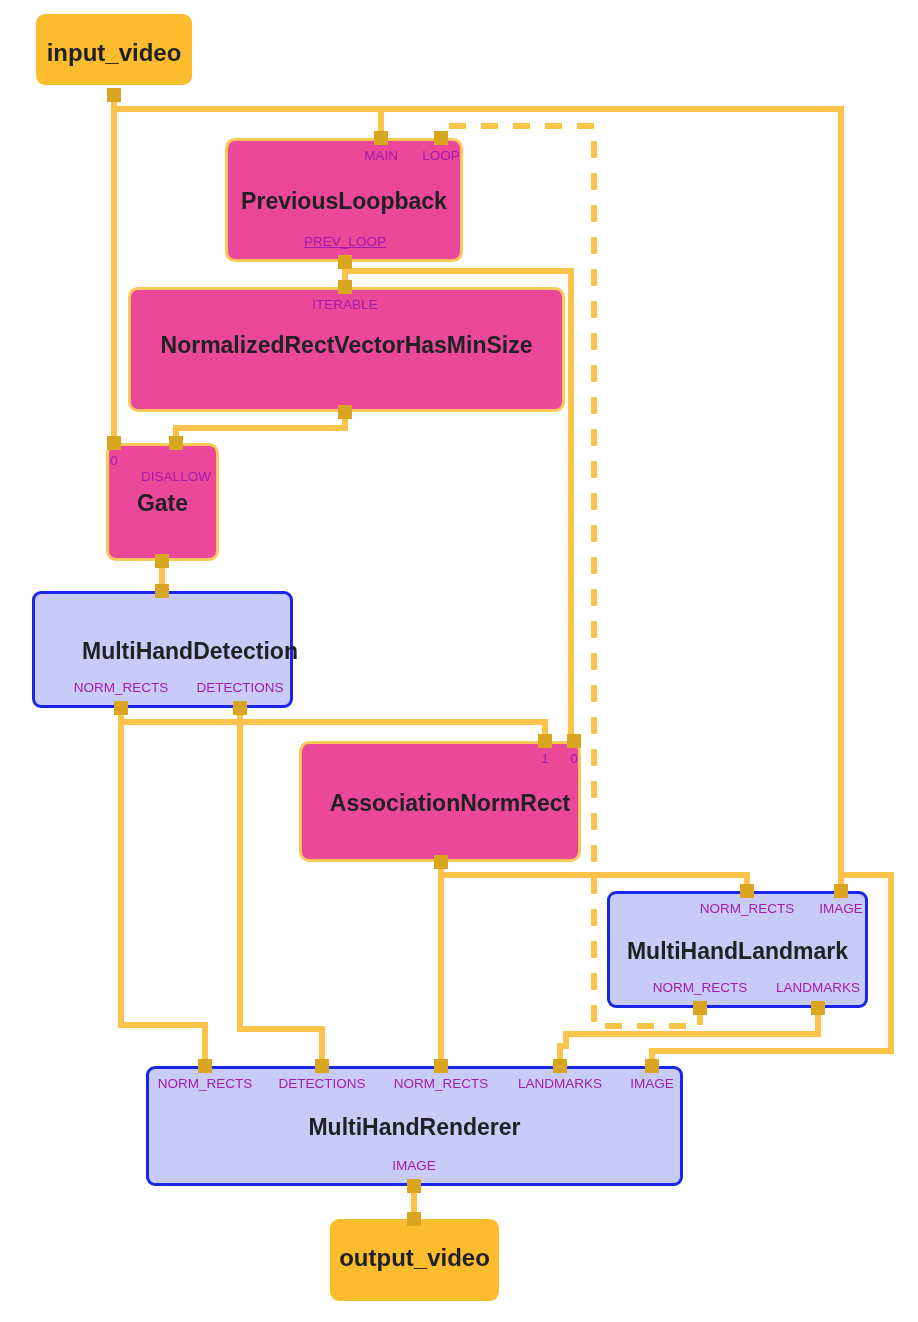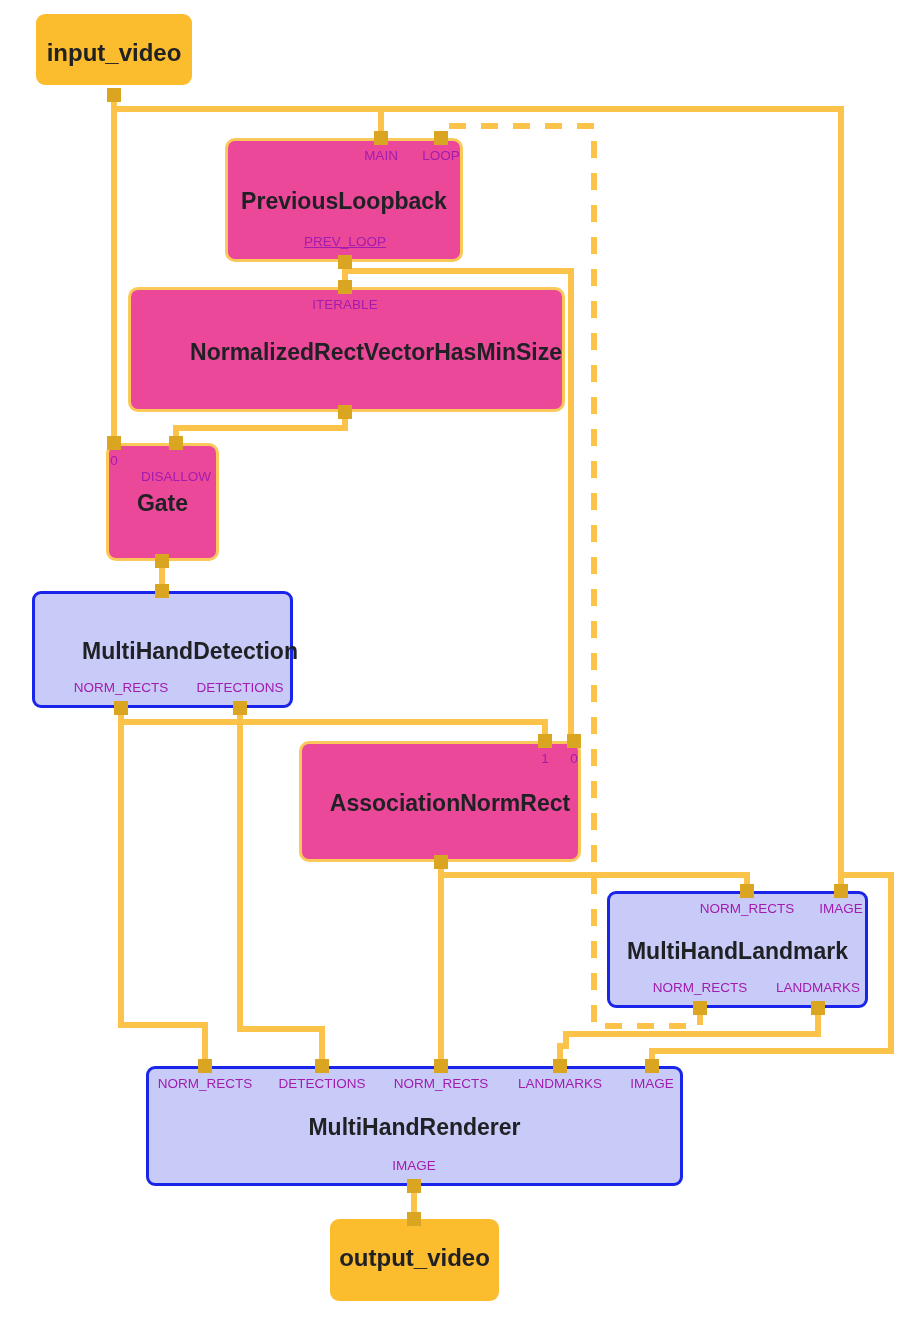--- a/index.html
+++ b/index.html
@@ -47,21 +47,21 @@
       <div class="node n-calc" style="left: 225px; top: 138px; width: 238px; height: 124px;">
         <div class="title" style="top: 47px;">PreviousLoopback</div>
       </div>
       <div class="port" style="left: 374px; top: 131px; position: absolute;"></div>
       <div class="port-label" style="left: 381px; top: 148px; transform: translateX(-50%);">MAIN</div>
       <div class="port" style="left: 434px; top: 131px; position: absolute;"></div>
       <div class="port-label" style="left: 441px; top: 148px; transform: translateX(-50%);">LOOP</div>
       <div class="port" style="left: 338px; top: 255px; position: absolute;"></div>
       <div class="port-label" style="left: 345px; top: 234px; transform: translateX(-50%); text-decoration: underline;">PREV_LOOP</div>
       <div class="node n-calc" style="left: 128px; top: 287px; width: 437px; height: 125px;">
-        <div class="title" style="top: 49px; text-align: right;">NormalizedRectVectorHasMinSize</div>
+        <div class="title" style="top: 42px;">NormalizedRectVectorHasMinSize</div>
       </div>
       <div class="port" style="left: 338px; top: 280px; position: absolute;"></div>
       <div class="port-label" style="left: 345px; top: 297px; transform: translateX(-50%);">ITERABLE</div>
       <div class="port" style="left: 338px; top: 405px; position: absolute;"></div>
       <div class="node n-calc" style="left: 106px; top: 443px; width: 113px; height: 118px;">
         <div class="title" style="top: 44px;">Gate</div>
       </div>
       <div class="port" style="left: 107px; top: 436px; position: absolute;"></div>
       <div class="port-label" style="left: 114px; top: 453px; transform: translateX(-50%);">0</div>
       <div class="port" style="left: 169px; top: 436px; position: absolute;"></div>

